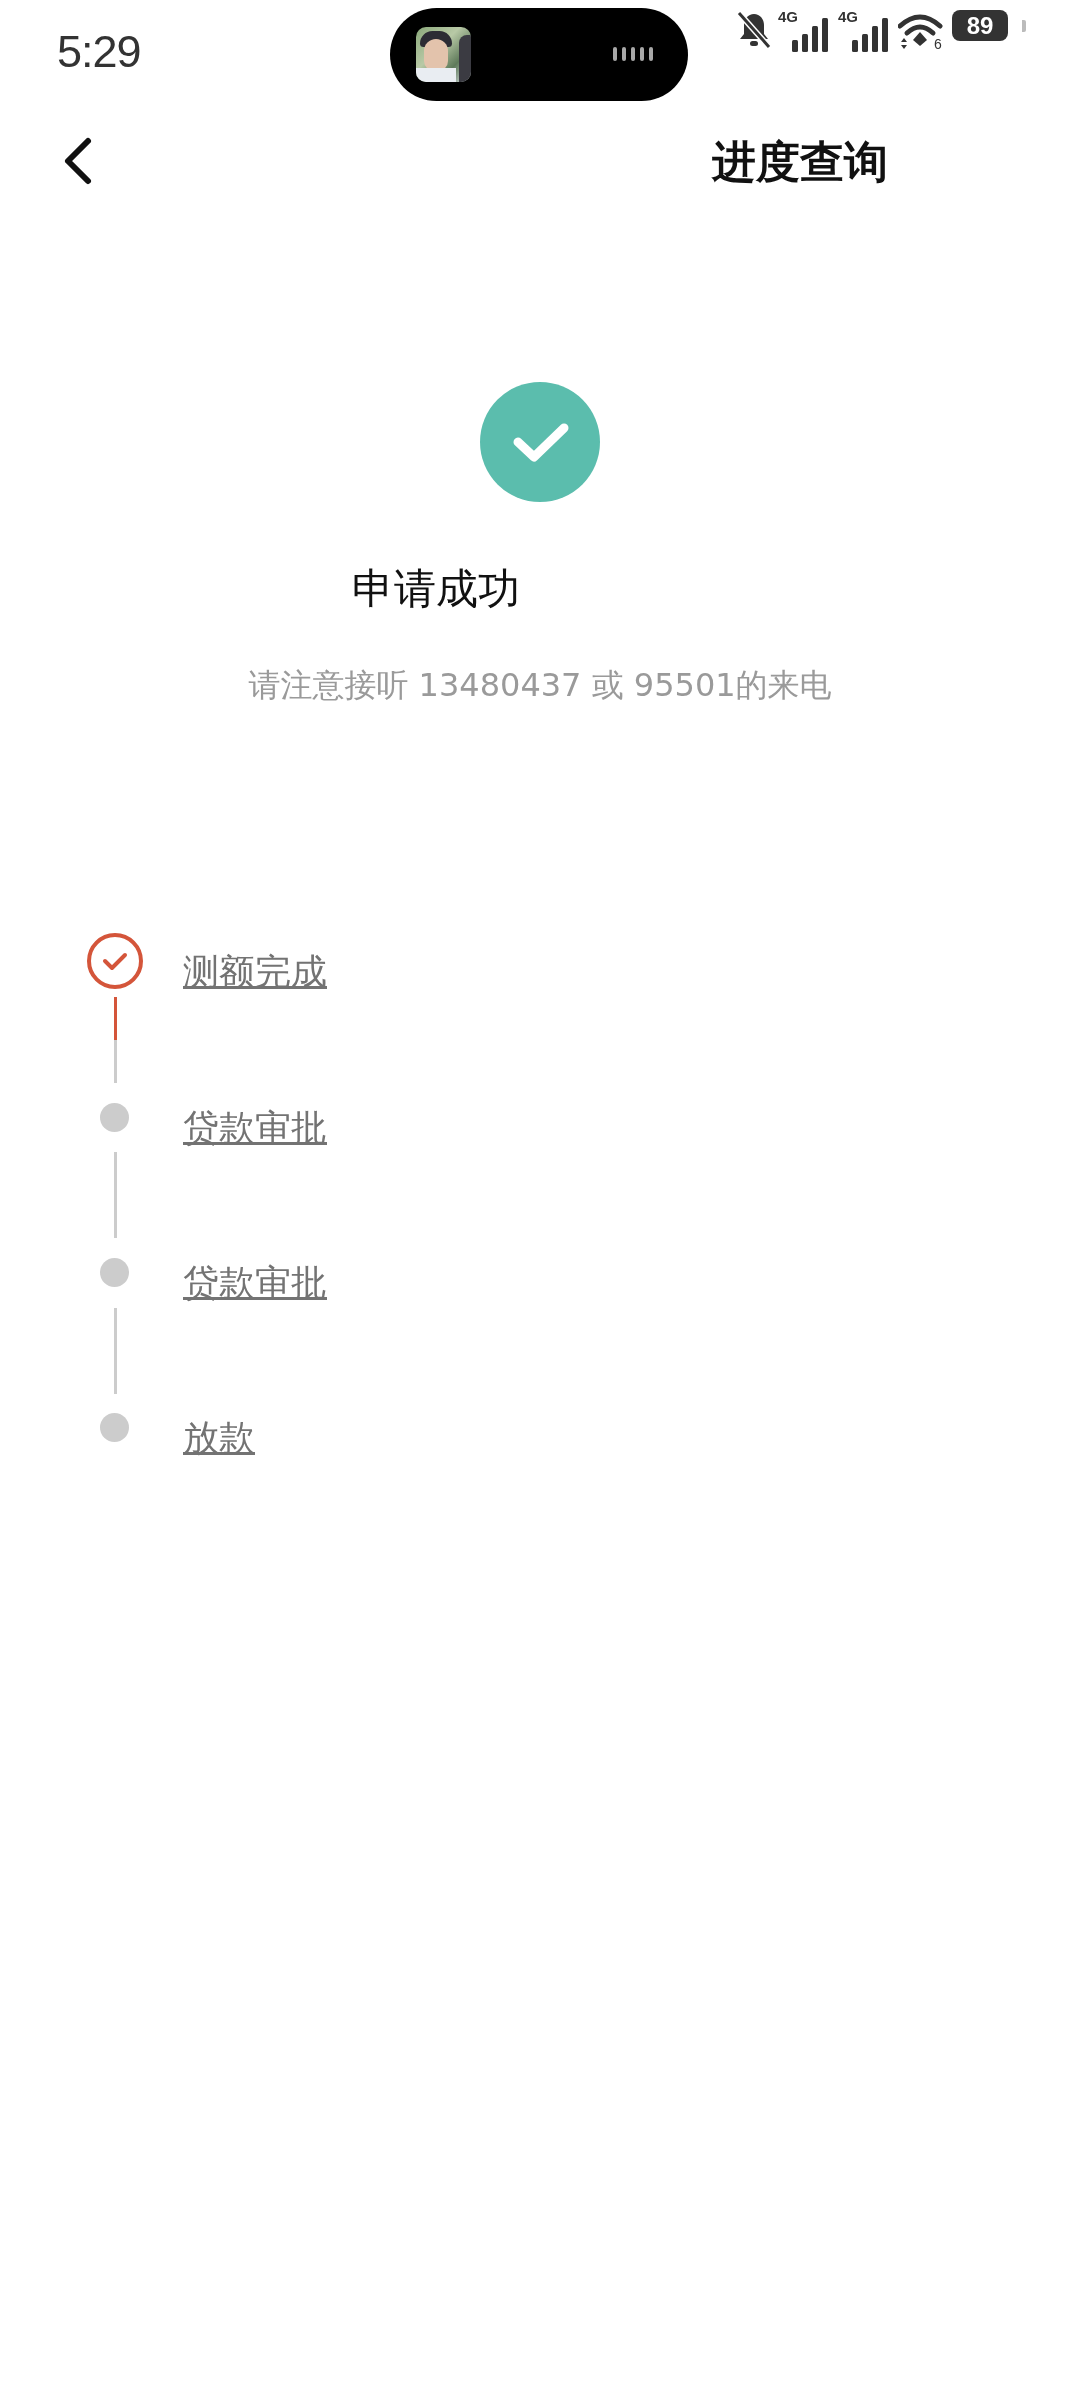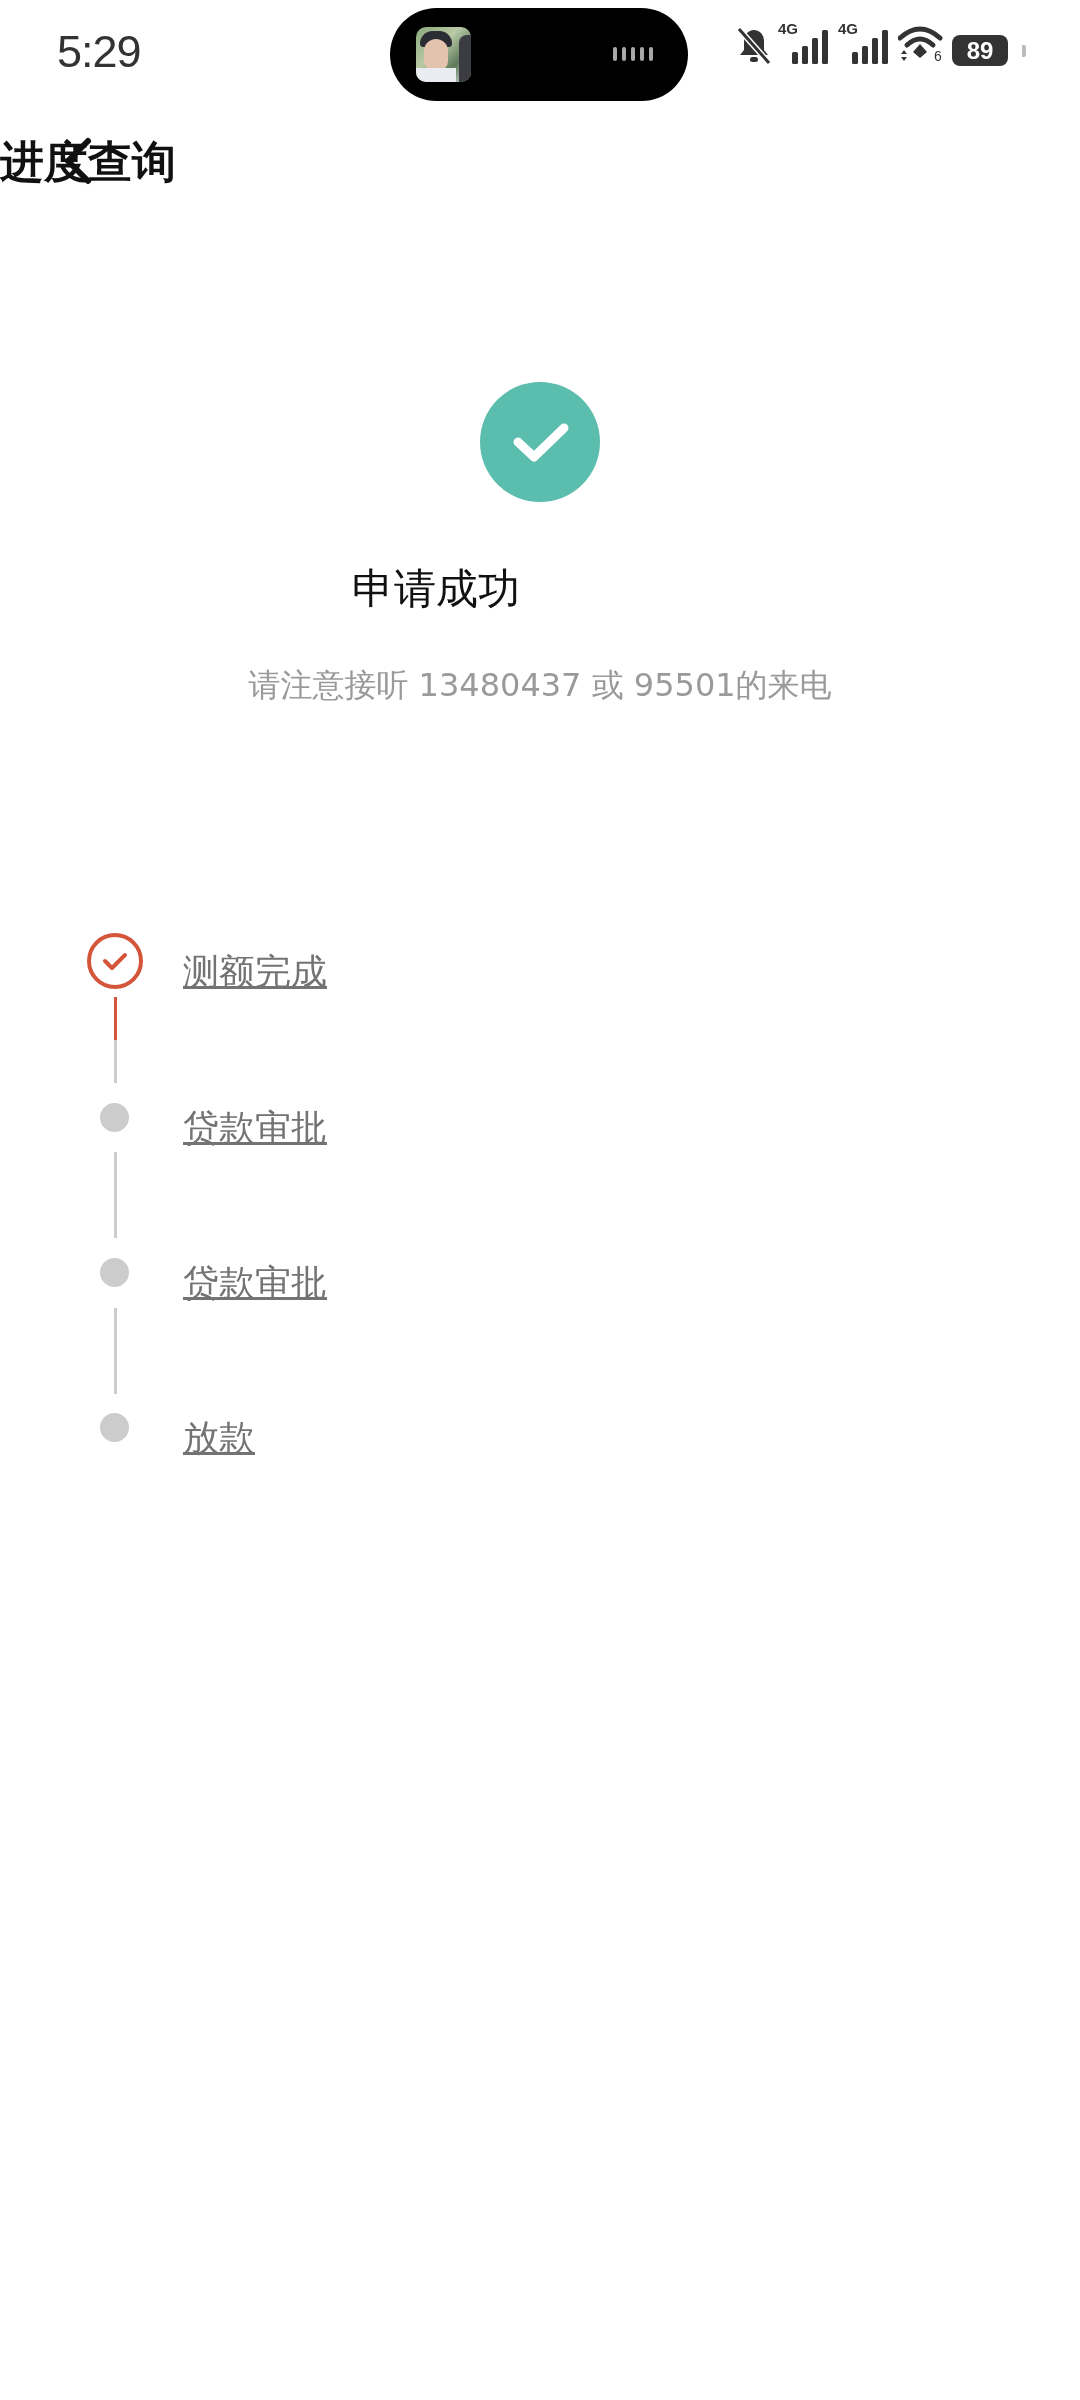--- a/index.html
+++ b/index.html
@@ -16,29 +16,29 @@
     .island { left:390px; top:8px; width:298px; height:93px; background:#000; border-radius:47px; }
     .thumb { left:26px; top:19px; width:55px; height:55px; border-radius:10px; overflow:hidden;
       background:linear-gradient(135deg,#8aa87a 0%,#b8c9a6 40%,#5e7a5a 70%,#d9dfe4 100%); }
     .thumb .face { position:absolute; left:8px; top:12px; width:24px; height:32px; border-radius:12px 12px 10px 10px; background:#e3c3ac; }
     .thumb .hair { position:absolute; left:4px; top:4px; width:32px; height:16px; border-radius:14px 14px 4px 4px; background:#2c2c34; }
     .thumb .shirt { position:absolute; left:0; bottom:0; width:40px; height:14px; background:#e9edf2; }
     .thumb .other { position:absolute; right:0; top:8px; width:12px; height:47px; background:#3b3b42; border-radius:8px 0 0 0; }
     .bars { left:223px; top:39px; height:14px; display:flex; gap:5px; }
     .bars span { width:4px; height:14px; background:#a8a8a8; border-radius:2px; display:block; }
 
-    .sys-icons { left:736px; top:22px; height:44px; display:flex; align-items:flex-end; gap:6px; }
+    .sys-icons { left:736px; top:10px; height:44px; display:flex; align-items:flex-start; gap:6px; }
     .battery { display:flex; align-items:center;gap:13px; }
     .battery .body { width:56px; height:31px; background:#333; border-radius:8px; color:#fff; font-size:24px;
       font-weight:bold; display:flex; align-items:center; justify-content:center; font-family:"Liberation Sans", sans-serif; }
     .battery .tip { width:4px; height:12px; background:#bbb; border-radius:0 2px 2px 0; margin-left:1px; }
 
     
     .back { left:58px; top:136px; width:40px; height:50px; cursor:pointer; }
-    .title { left:0; top:130px; width:888px; text-align:left; font-size:44px; font-weight:bold; color:#111; line-height:64px; }
+    .title { left:0; top:130px; width:888px; text-align:right; font-size:44px; font-weight:bold; color:#111; line-height:64px; }
 
     
     .result-circle { left:480px; top:382px; width:120px; height:120px; border-radius:50%; background:#5bbdad; }
     .result-title { left:0; top:562px; width:872px; text-align:center; font-size:42px; color:#111; line-height:54px; }
     .result-sub { left:0; top:664px; width:1080px; text-align:center; font-size:32px; color:#9a9a9a; line-height:42px; }
 
     
     .step-dot-done { width:56px; height:56px; border:4px solid #d4553a; border-radius:50%; box-sizing:border-box; }
     .step-dot { width:29px; height:29px; border-radius:50%; background:#cccccc; }
     .line { width:3px; background:#cccccc; }

